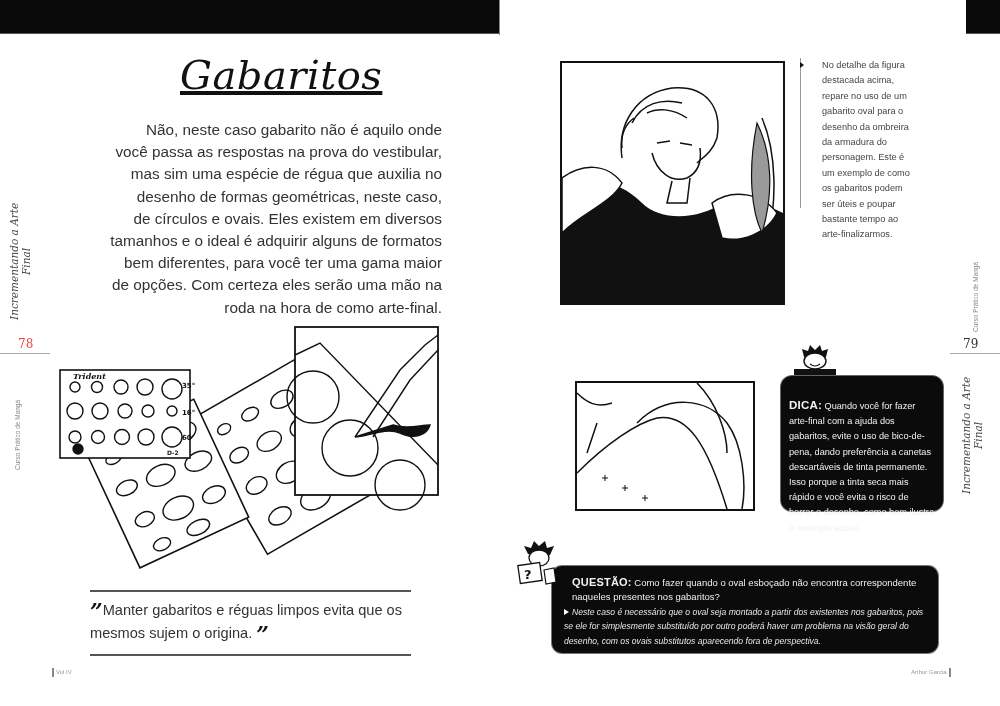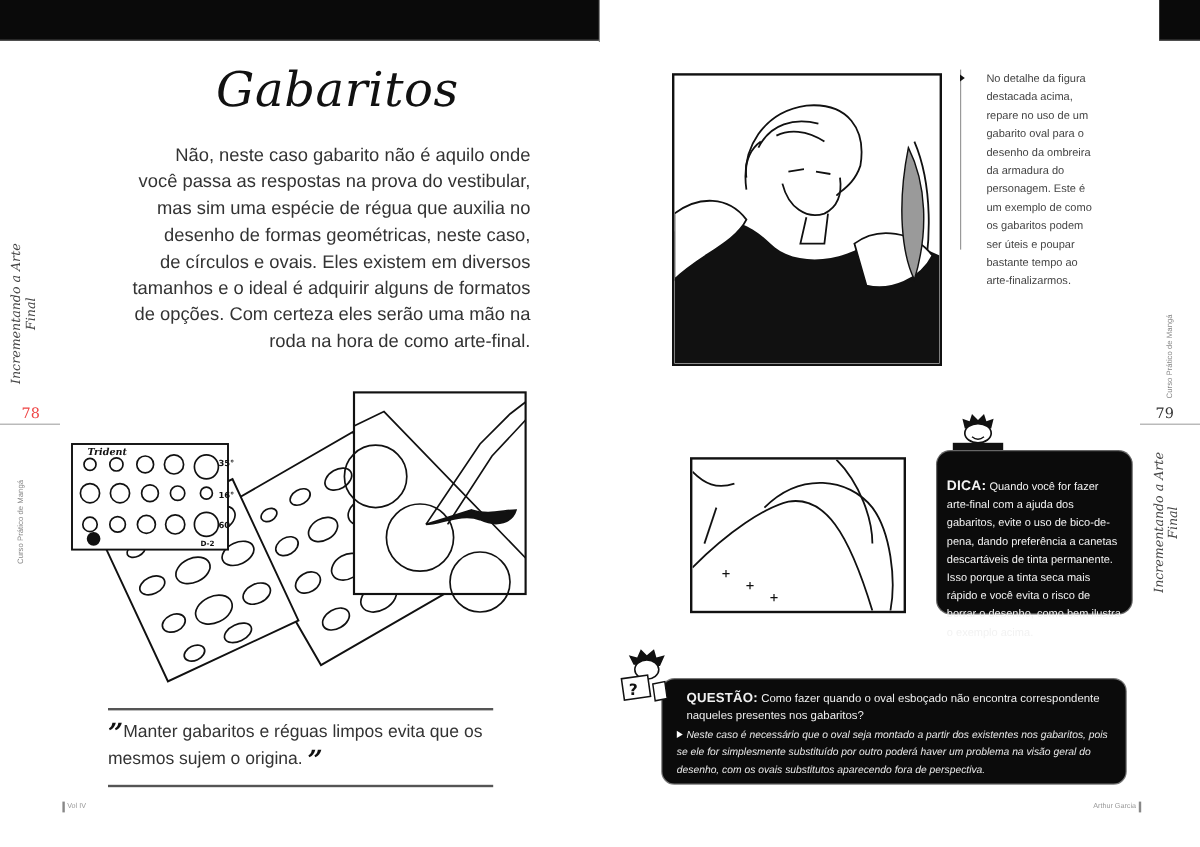--- a/index.html
+++ b/index.html
@@ -6,21 +6,21 @@
   html, body { width: 1000px; height: 706px; background: #fff; overflow: hidden; }
   body { position: relative; font-family: "DejaVu Sans", sans-serif; color: #222; }
 
   .page { position: absolute; top: 0; height: 706px; background: #fff; }
   .page-left { left: 0; width: 500px; }
   .gutter { position: absolute; left: 499px; top: 0; width: 1px; height: 35px; background: #888; }
 
   .top-bar-left { position: absolute; left: 0; top: 0; width: 500px; height: 34px; background: #0a0a0a; border-bottom: 1px solid #555; }
   .top-bar-right { position: absolute; left: 966px; top: 0; width: 34px; height: 34px; background: #0a0a0a; border-bottom: 1px solid #555; }
 
-  .title { position: absolute; left: 180px; top: 52px; font-family: "DejaVu Serif", serif; font-style: italic; font-size: 40px; font-weight: normal; letter-spacing: 0.5px; color: #111; }
+  .title { position: absolute; left: 180px; top: 52px; font-family: "DejaVu Serif", serif; font-style: italic; font-size: 40px; font-weight: normal; letter-spacing: 0.5px; color: #111; text-decoration: underline; }
 
   .intro { position: absolute; left: 110px; top: 119px; width: 332px; text-align: right; font-family: "Liberation Sans", sans-serif; font-size: 15.3px; line-height: 22.2px; color: #333; }
 
   
   .side { position: absolute; writing-mode: vertical-rl; transform: rotate(180deg); }
   .side-chapter-left { left: 8px; top: 196px; height: 130px; font-family: "DejaVu Serif", serif; font-style: italic; font-size: 10.5px; color: #444; text-align: center; }
   .side-course-left { left: 14px; top: 360px; height: 110px; font-size: 6.5px; color: #888; font-family: "Liberation Sans", sans-serif; }
   .pagenum-left { position: absolute; left: 18px; top: 337px; font-family: "DejaVu Serif", serif; font-size: 12px; color: #ef4444; }
   .pagerule-left { position: absolute; left: 0; top: 353px; width: 50px; height: 1px; background: #aaa; }
 
@@ -69,20 +69,21 @@
 
   <h1 class="title">Gabaritos</h1>
 
   <div class="intro">
     <div>Não, neste caso gabarito não é aquilo onde</div>
     <div>você passa as respostas na prova do vestibular,</div>
     <div>mas sim uma espécie de régua que auxilia no</div>
     <div>desenho de formas geométricas, neste caso,</div>
     <div>de círculos e ovais. Eles existem em diversos</div>
     <div>tamanhos e o ideal é adquirir alguns de formatos</div>
+    <div>bem diferentes, para você ter uma gama maior</div>
     <div>de opções. Com certeza eles serão uma mão na</div>
     <div>roda na hora de como arte-final.</div>
   </div>
 
   <div class="side side-chapter-left">Incrementando a Arte Final</div>
   <div class="pagenum-left">78</div>
   <div class="pagerule-left"></div>
   <div class="side side-course-left">Curso Prático de Mangá</div>
 
   <svg class="illus" viewBox="0 0 390 255" xmlns="http://www.w3.org/2000/svg">

